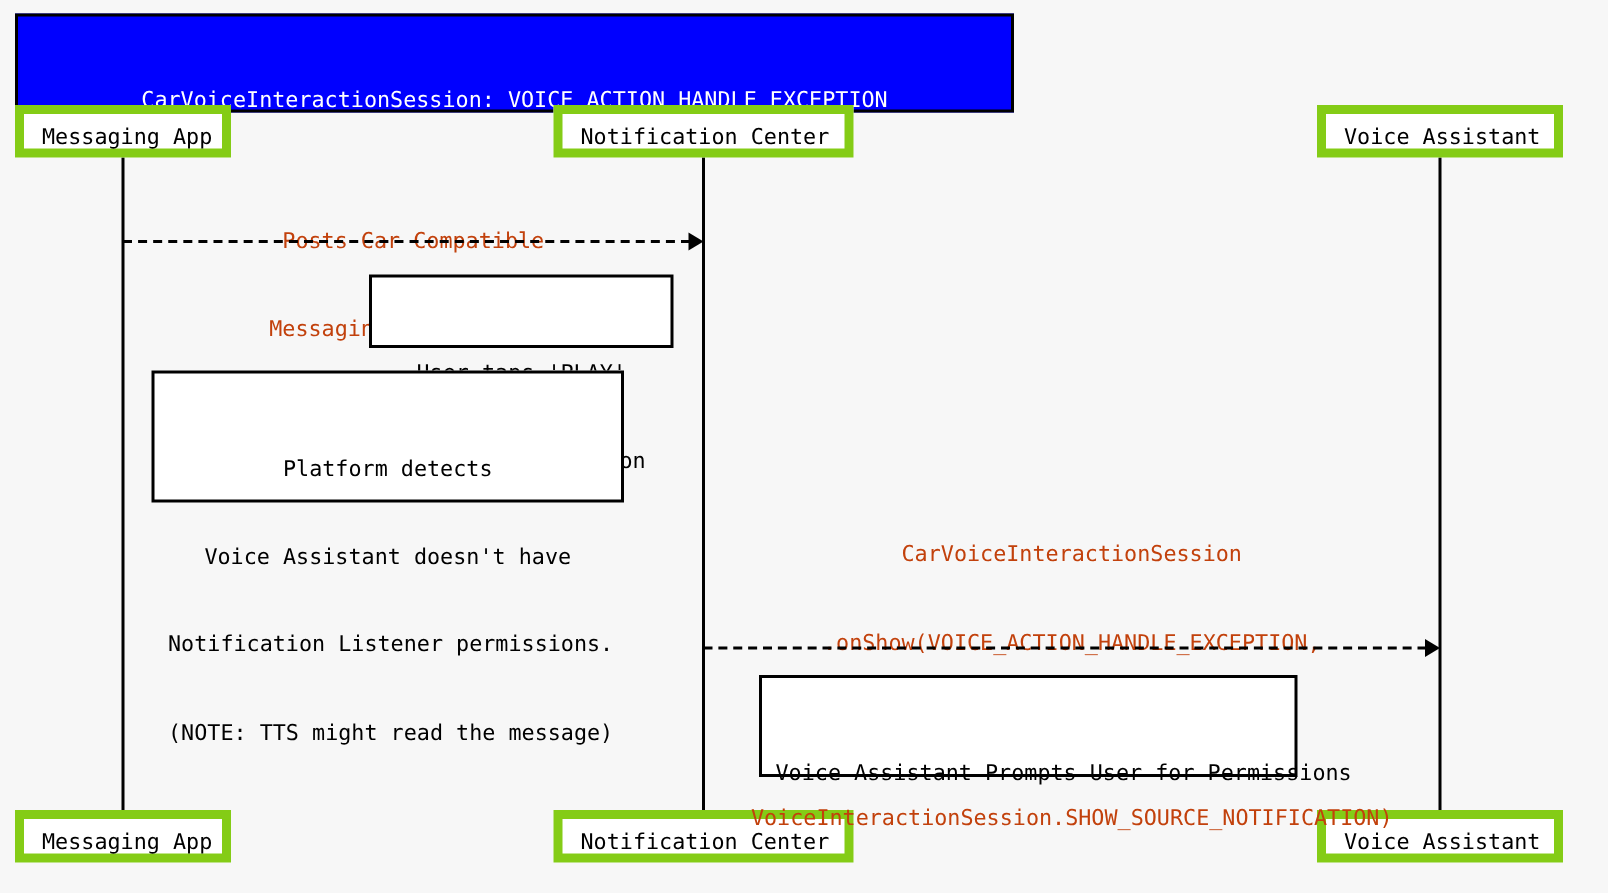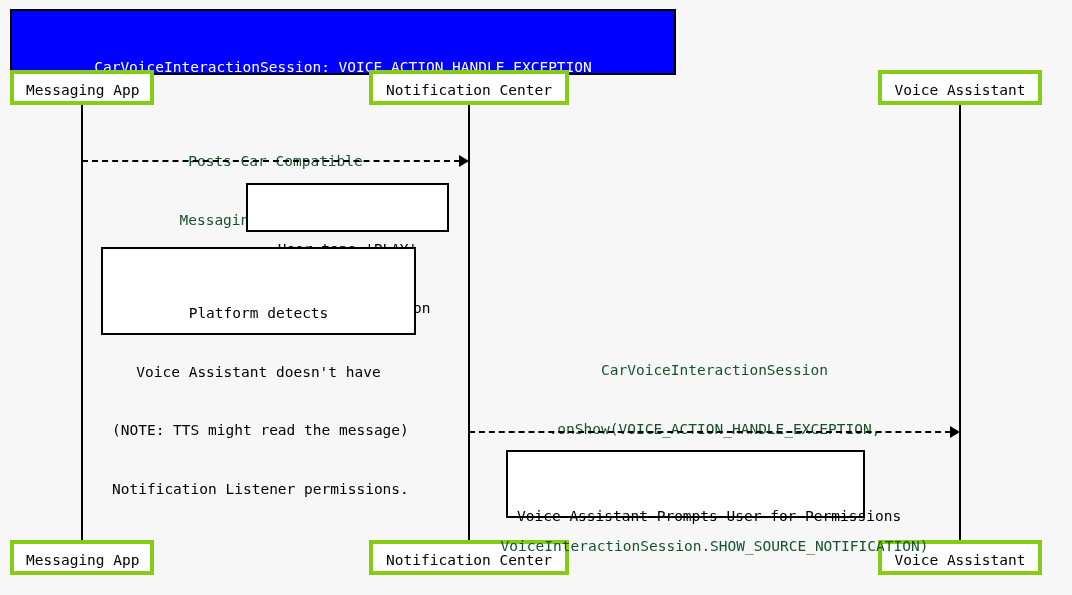--- a/index.html
+++ b/index.html
@@ -36,21 +36,21 @@
     box-sizing: border-box;
     white-space: pre;
     letter-spacing: 0px;
   }
   .title-banner .tline { display: block; }
 
   
   .participant {
     position: absolute;
     background: #ffffff;
-    border: 4px solid #84cc16;
+    border: 6px solid #84cc16;
     text-align: center;
     font-size: 14.5px;
     line-height: 20px;
     padding: 6px 12px 4px 12px;
     box-sizing: border-box;
     white-space: pre;
   }
 
   
   .lifeline {
@@ -74,21 +74,21 @@
   }
   .note .nline { display: block; }
 
   
   .msg-label {
     position: absolute;
     text-align: center;
     font-size: 14.5px;
     line-height: 19.5px;
     white-space: pre;
-    color: #14532d;
+    color: #c2410c;
   }
   .msg-label .mline { display: block; }
 
   
   .arrow-line {
     position: absolute;
     height: 0;
     border-top: 2px dashed #000000;
     z-index: 3;
   }
@@ -130,22 +130,22 @@
   <div class="arrow-head" style="left:459px; top:155px;"></div>
 
   <div class="note" style="left:246px; top:183px; width:203px; height:49px;">
     <span class="nline">User taps 'PLAY'</span>
     <span class="nline">on Msg Notification</span>
   </div>
 
   <div class="note" style="left:101px; top:247px; width:315px; height:88px;">
     <span class="nline">Platform detects</span>
     <span class="nline">Voice Assistant doesn't have</span>
+    <span class="nline">Notification Listener permissions.</span>
     <span class="nline">(NOTE: TTS might read the message)</span>
-    <span class="nline">Notification Listener permissions.</span>
   </div>
 
   <div class="msg-label" style="left:469px; top:322px; width:491px;">
     <span class="mline">CarVoiceInteractionSession</span>
     <span class="mline">.onShow(VOICE_ACTION_HANDLE_EXCEPTION,</span>
     <span class="mline">Bundle payload,</span>
     <span class="mline">VoiceInteractionSession.SHOW_SOURCE_NOTIFICATION)</span>
   </div>
   <div class="arrow-line" style="left:469px; top:431px; width:482px;"></div>
   <div class="arrow-head" style="left:950px; top:426px;"></div>

